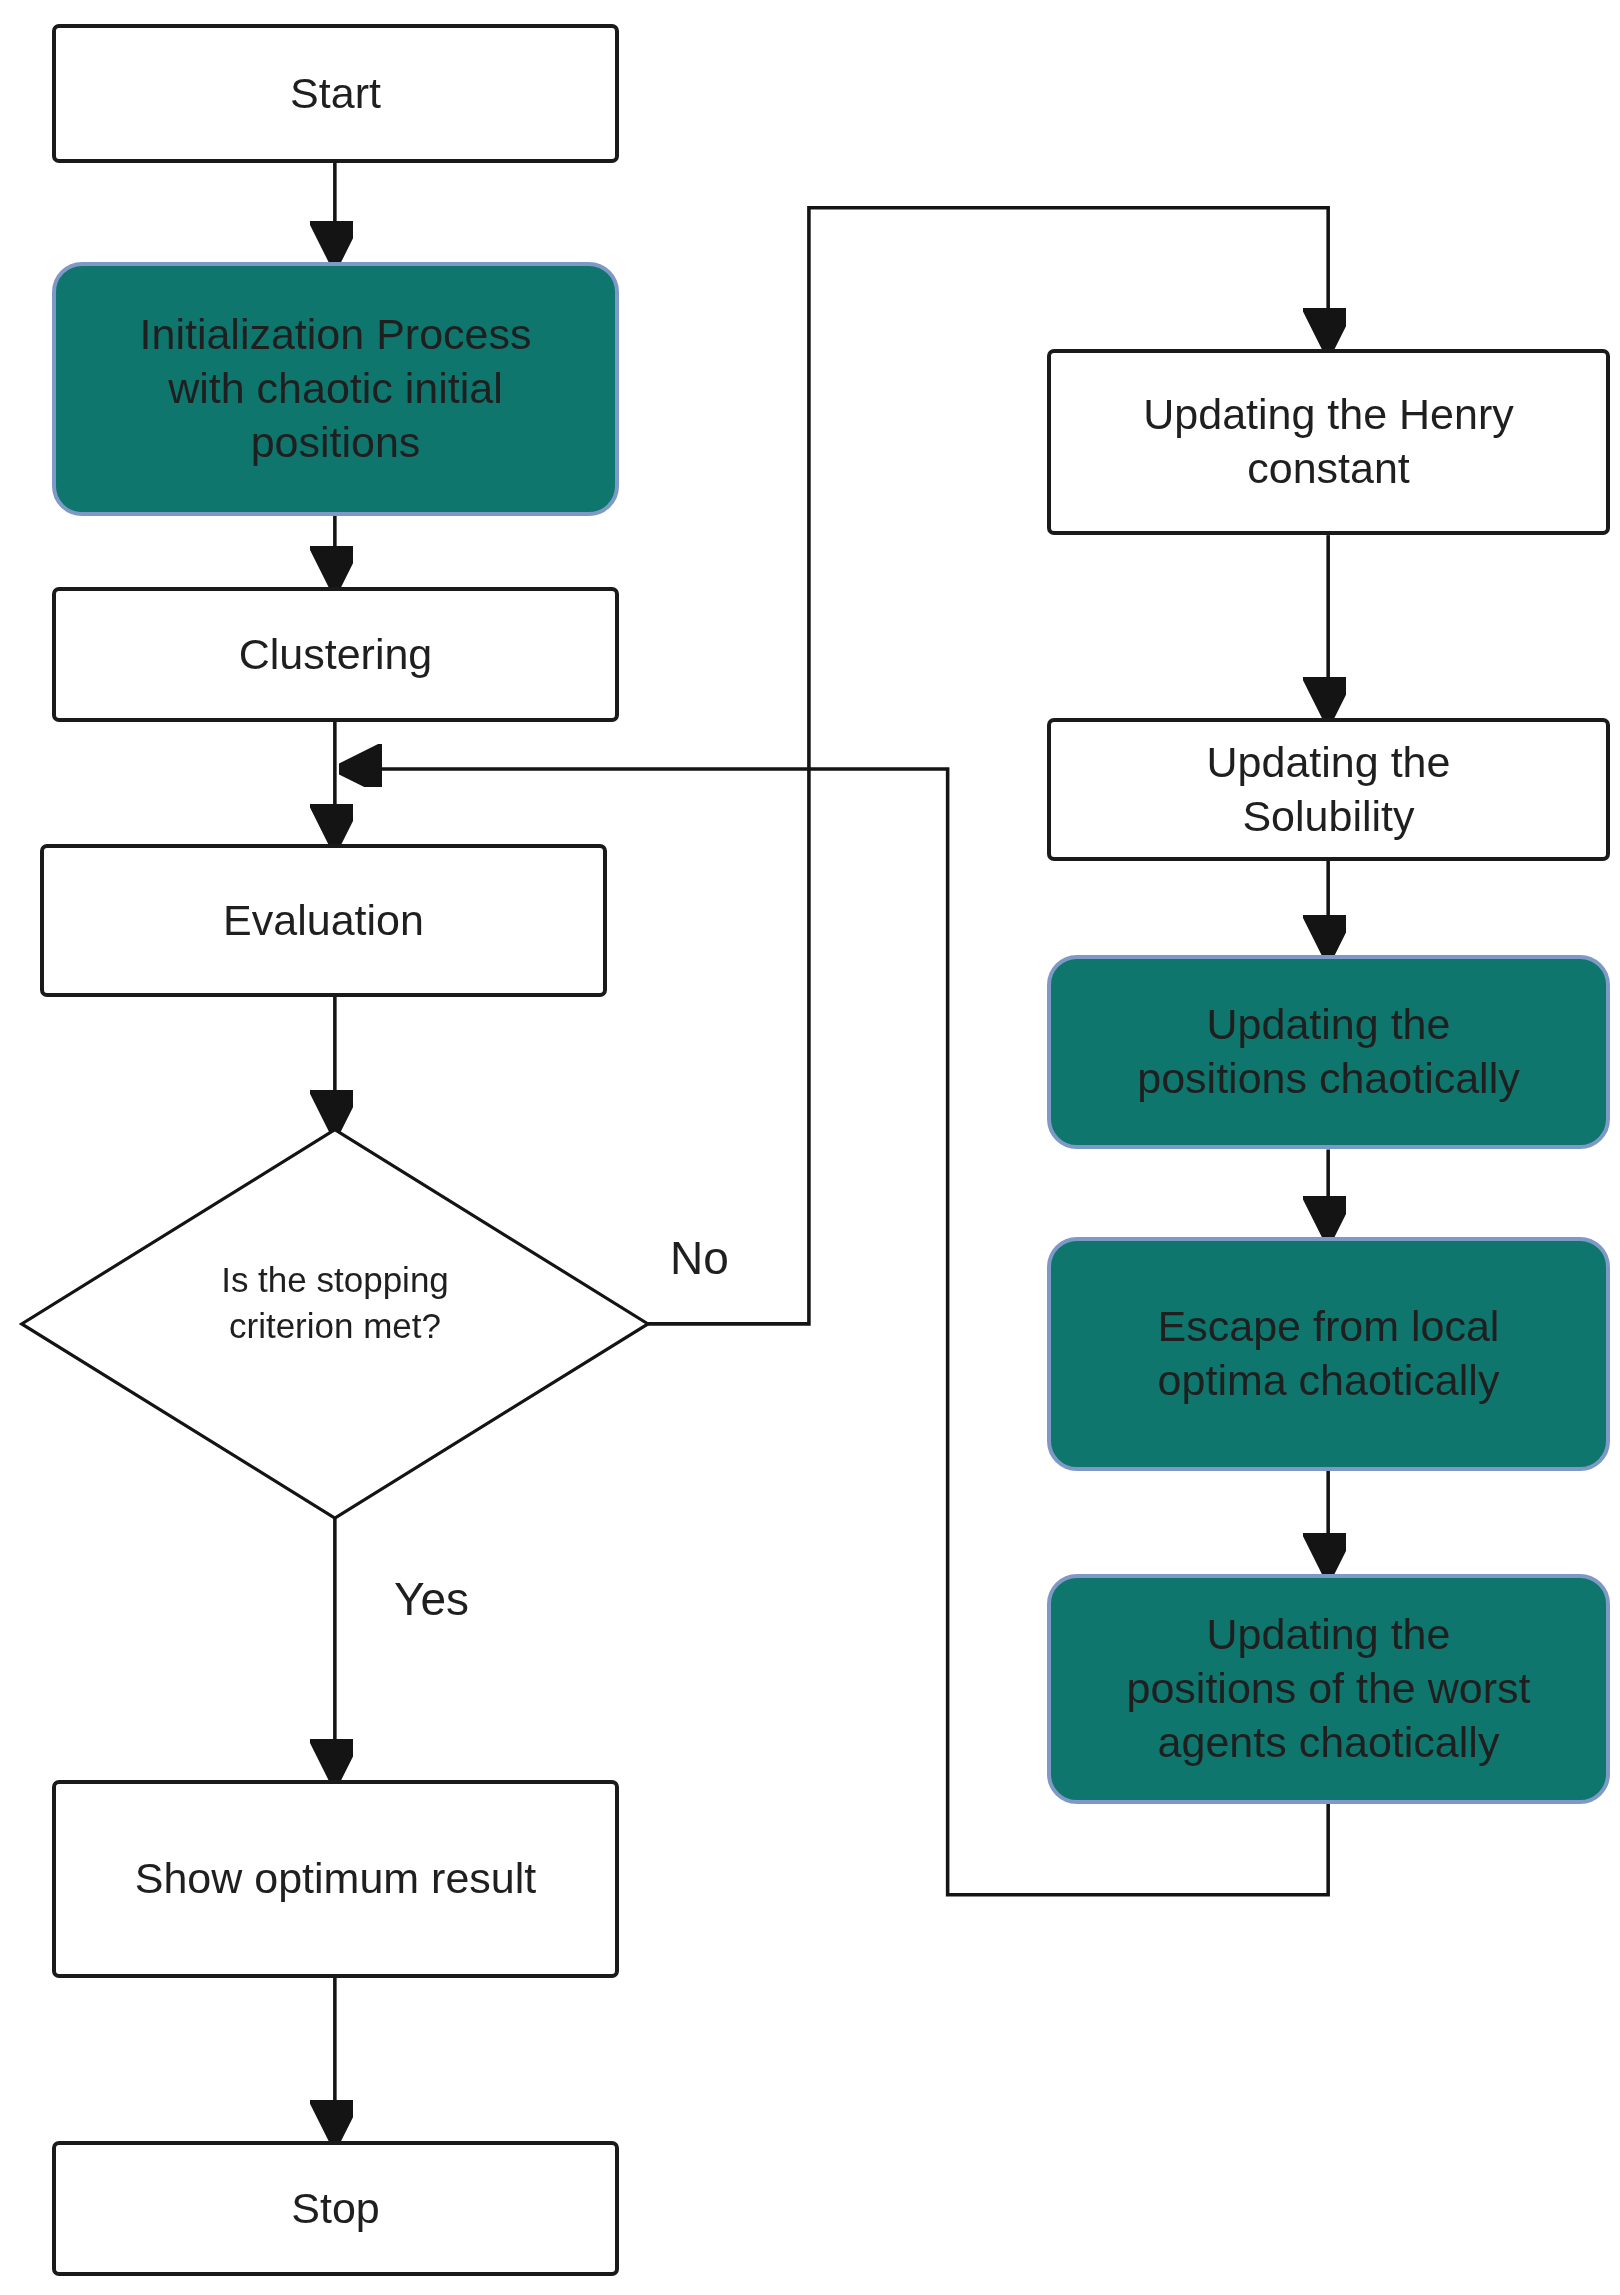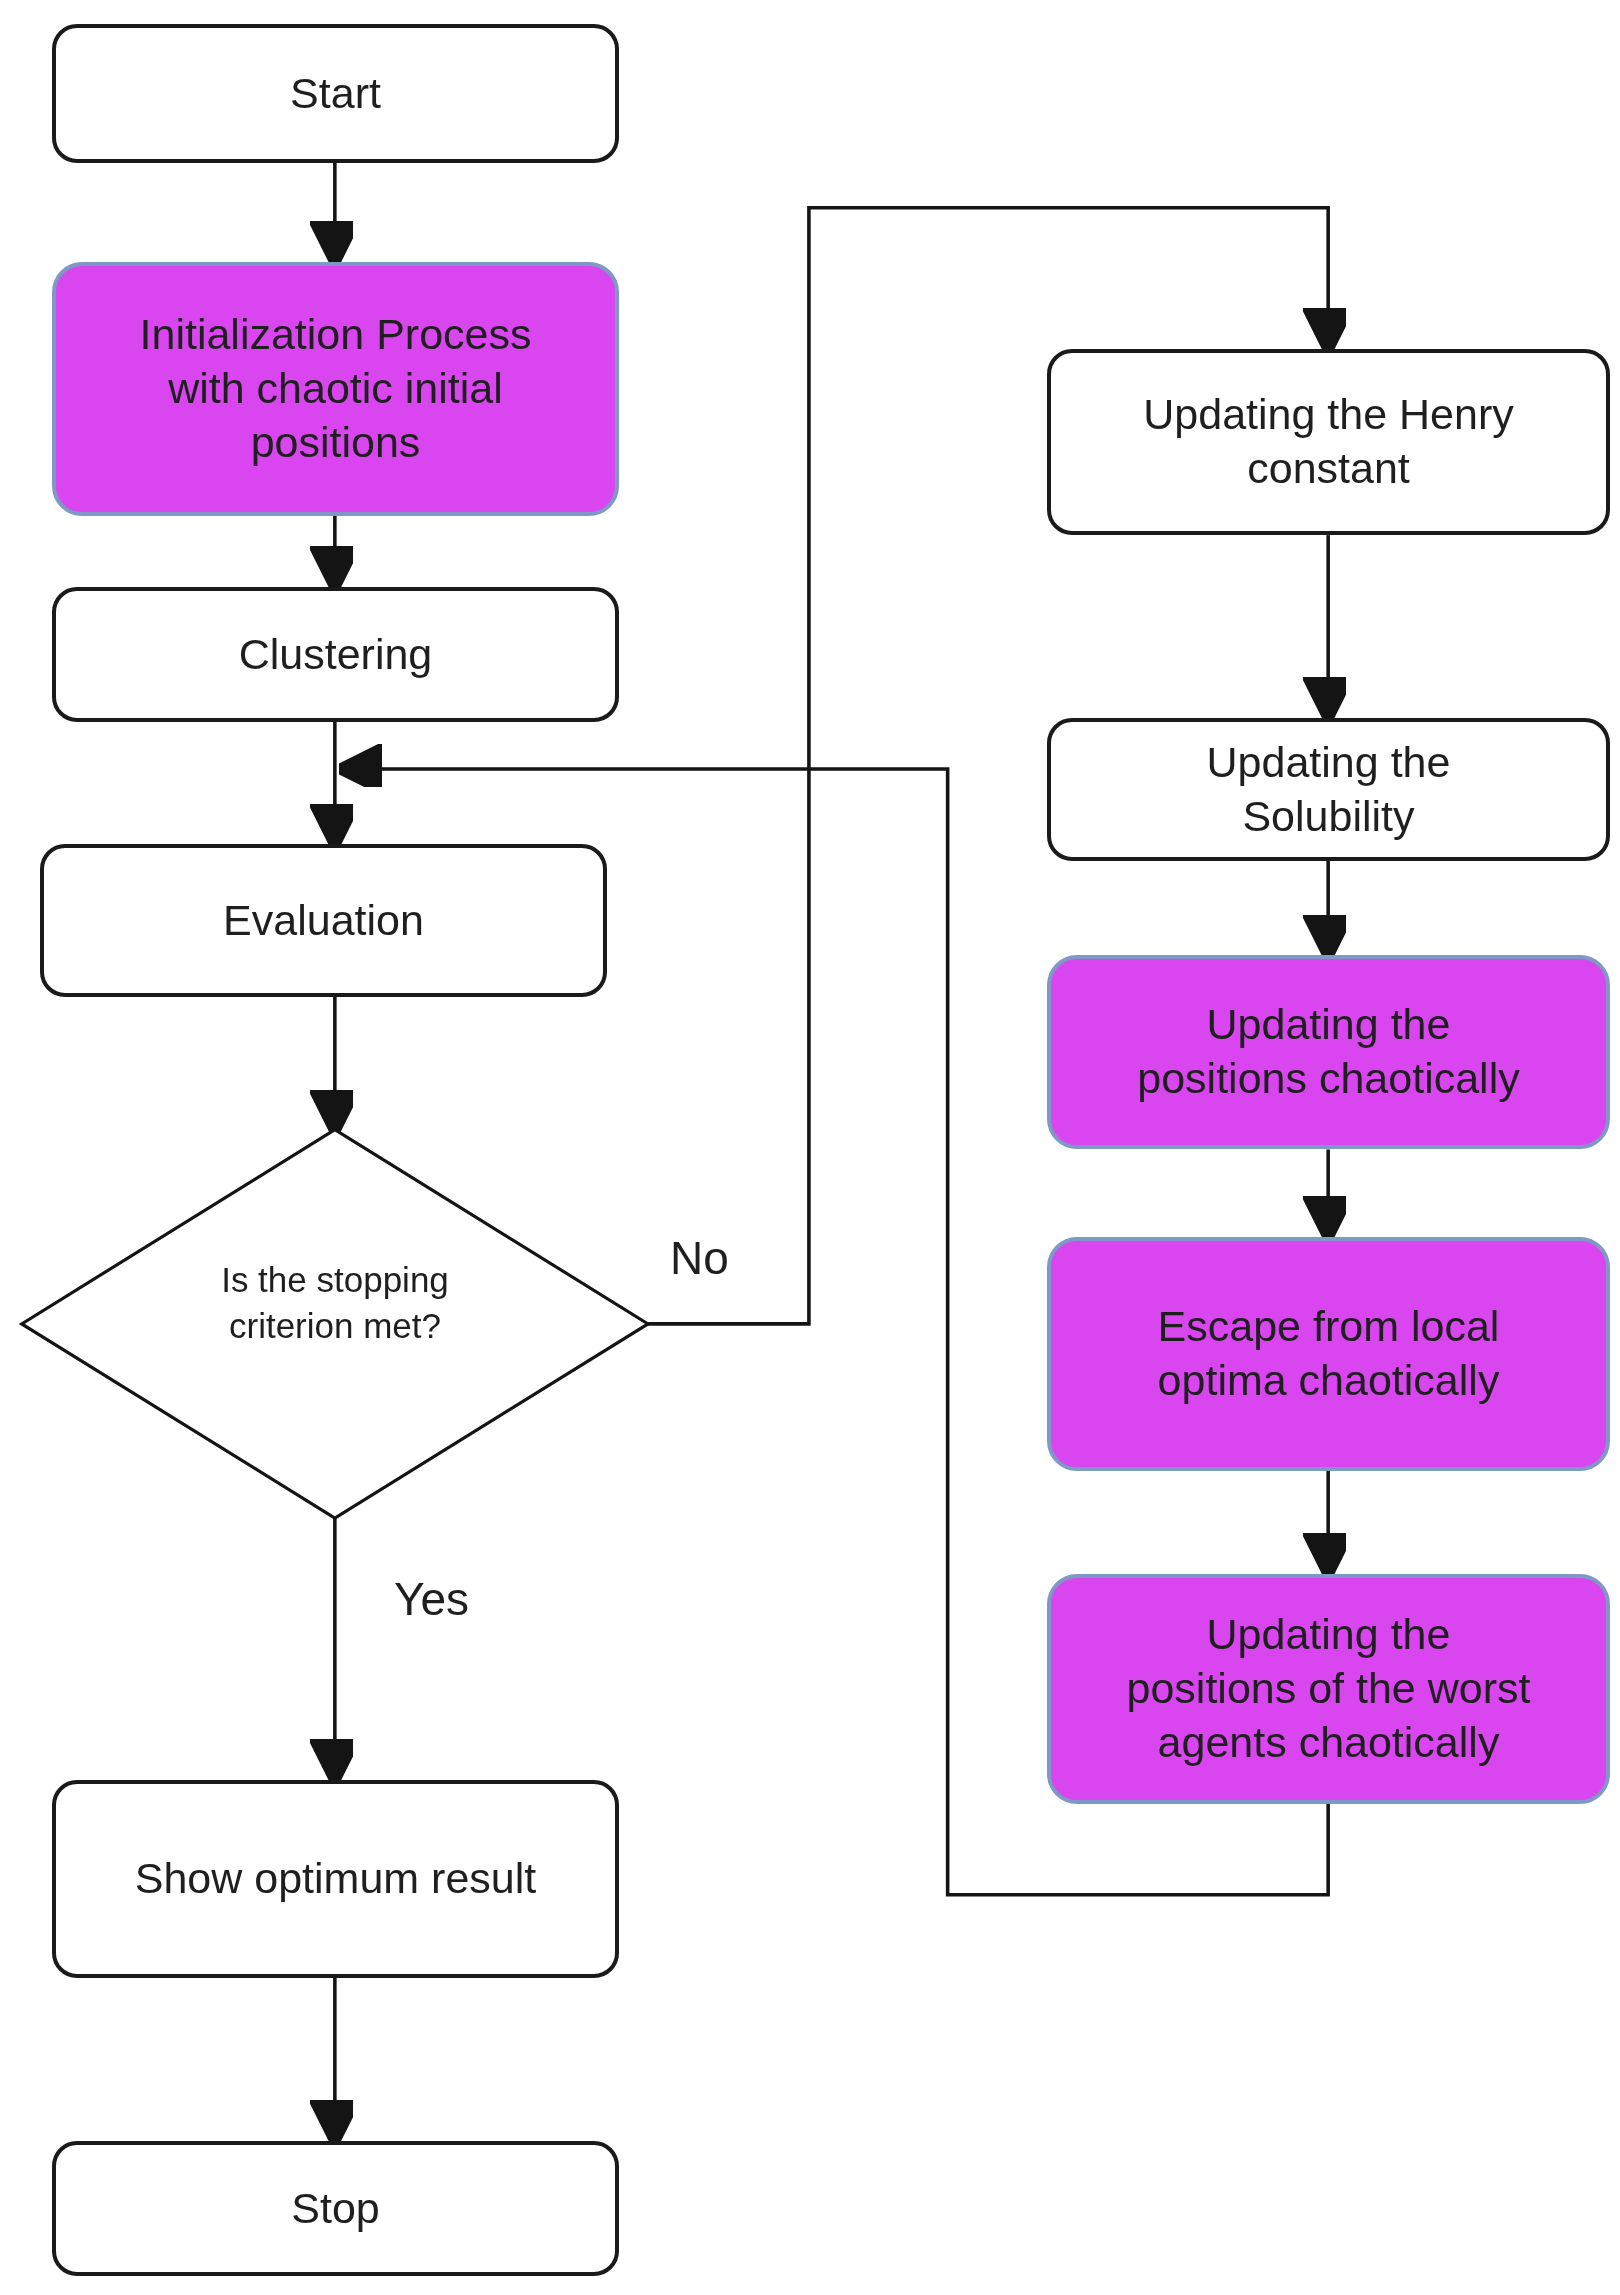--- a/index.html
+++ b/index.html
@@ -38,25 +38,25 @@
     box-sizing: border-box;
     display: flex;
     align-items: center;
     justify-content: center;
     text-align: center;
     white-space: pre-line;
     font-size: 43px;
     line-height: 1.25;
     background: #ffffff;
     border: 4px solid #1a1a1a;
-    border-radius: 25px;
+    border-radius: 7px;
     padding: 3.2px 16px;
   }
   .node.highlight {
-    background: #d946ef;
+    background: #0f766e;
     border: 4.8px solid #7e99c5;
     border-radius: 30px;
   }
   
   #node-start       { left: 52px;   top: 24px;   width: 567px; height: 139px; }
   #node-init        { left: 52px;   top: 262px;  width: 567px; height: 254px; }
   #node-clustering  { left: 52px;   top: 587px;  width: 567px; height: 135px; }
   #node-evaluation  { left: 40px;   top: 844px; width: 567px; height: 153px; }
   #node-show        { left: 52px;   top: 1780px; width: 567px; height: 198px; }
   #node-stop        { left: 52px;   top: 2141px; width: 567px; height: 135px; }

